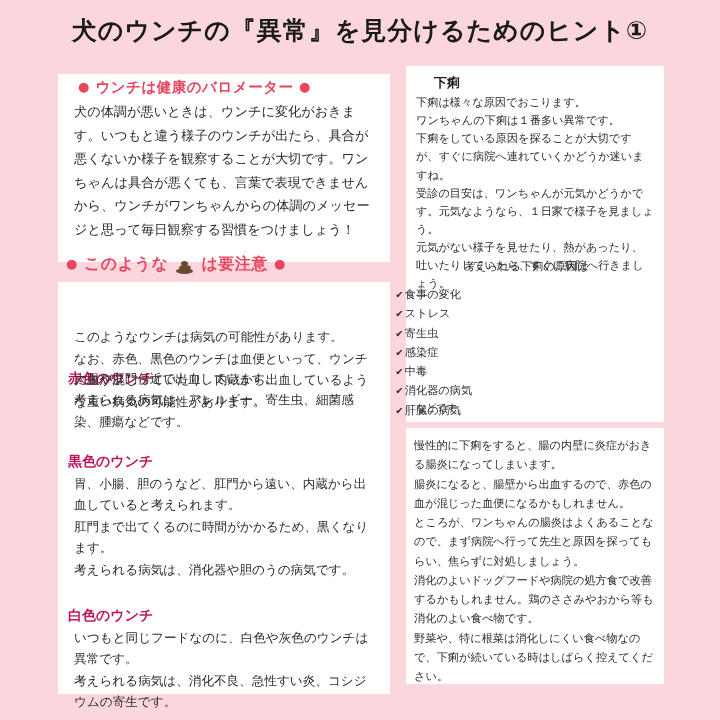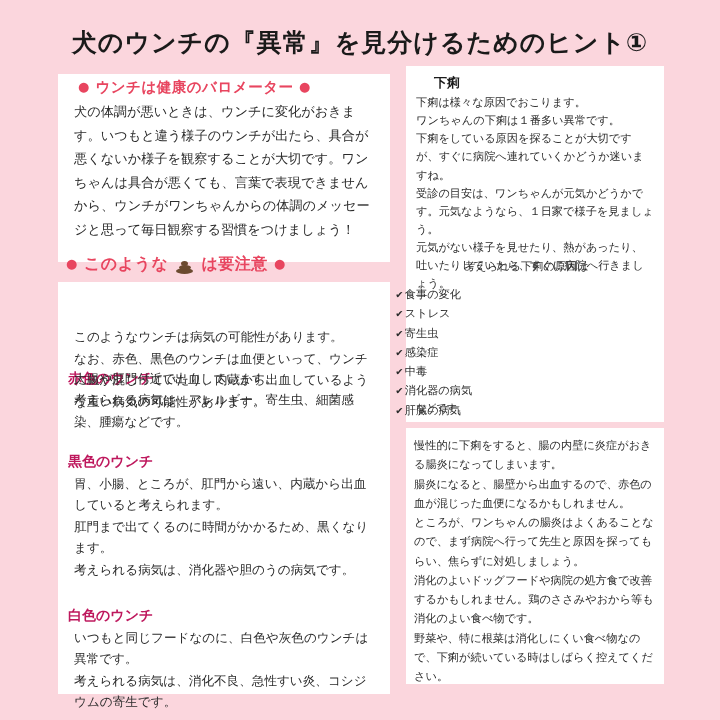--- a/index.html
+++ b/index.html
@@ -27,21 +27,20 @@
     top: 14px;
     left: 0;
     width: 720px;
     text-align: center;
     font-family: "DejaVu Sans", "Liberation Sans", sans-serif;
     font-weight: bold;
     font-size: 25px;
     letter-spacing: 1px;
     color: #1a1a1a;
     white-space: nowrap;
-    margin-top: 12px;
   }
 
   
   .card {
     position: absolute;
     background: #ffffff;
     box-sizing: border-box;
   }
 
   .card-left-top   { left: 58px;  top: 74px;  width: 332px; height: 188px; }
@@ -190,21 +189,21 @@
     <span class="dot">●</span>
   </div>
   <div class="body-text t-caution">このようなウンチは病気の可能性があります。
 なお、赤色、黒色のウンチは血便といって、ウンチに血が混じっていたり、内蔵から出血しているような重い病気の可能性があります。</div>
 
   <div class="sub-heading sh-red">赤色のウンチ</div>
   <div class="body-text t-red">大腸や肛門付近で出血しています。
 考えられる病気は、アレルギー、寄生虫、細菌感染、腫瘍などです。</div>
 
   <div class="sub-heading sh-black">黒色のウンチ</div>
-  <div class="body-text t-black">胃、小腸、ところが、肛門から遠い、内蔵から出血していると考えられます。
+  <div class="body-text t-black">胃、小腸、胆のうなど、肛門から遠い、内蔵から出血していると考えられます。
 肛門まで出てくるのに時間がかかるため、黒くなります。
 考えられる病気は、消化器や胆のうの病気です。</div>
 
   <div class="sub-heading sh-white">白色のウンチ</div>
   <div class="body-text t-white">いつもと同じフードなのに、白色や灰色のウンチは異常です。
 考えられる病気は、消化不良、急性すい炎、コシジウムの寄生です。</div>
 
   <div class="r-heading">下痢</div>
   <div class="body-text t-geri">下痢は様々な原因でおこります。
 ワンちゃんの下痢は１番多い異常です。

